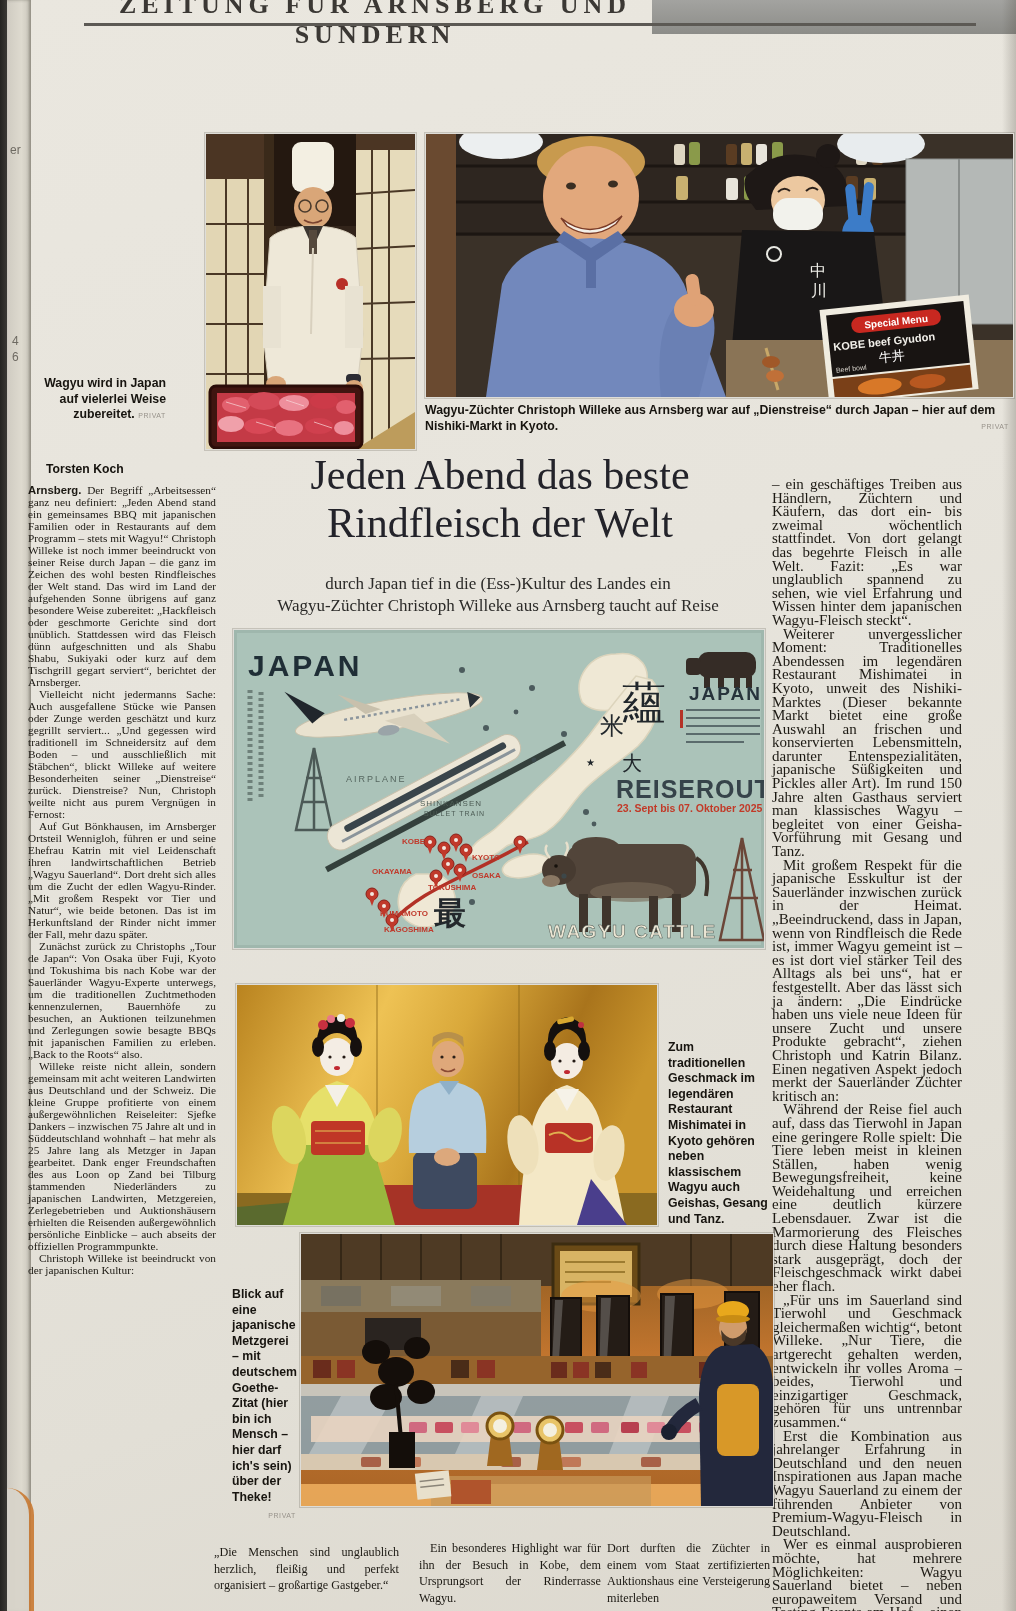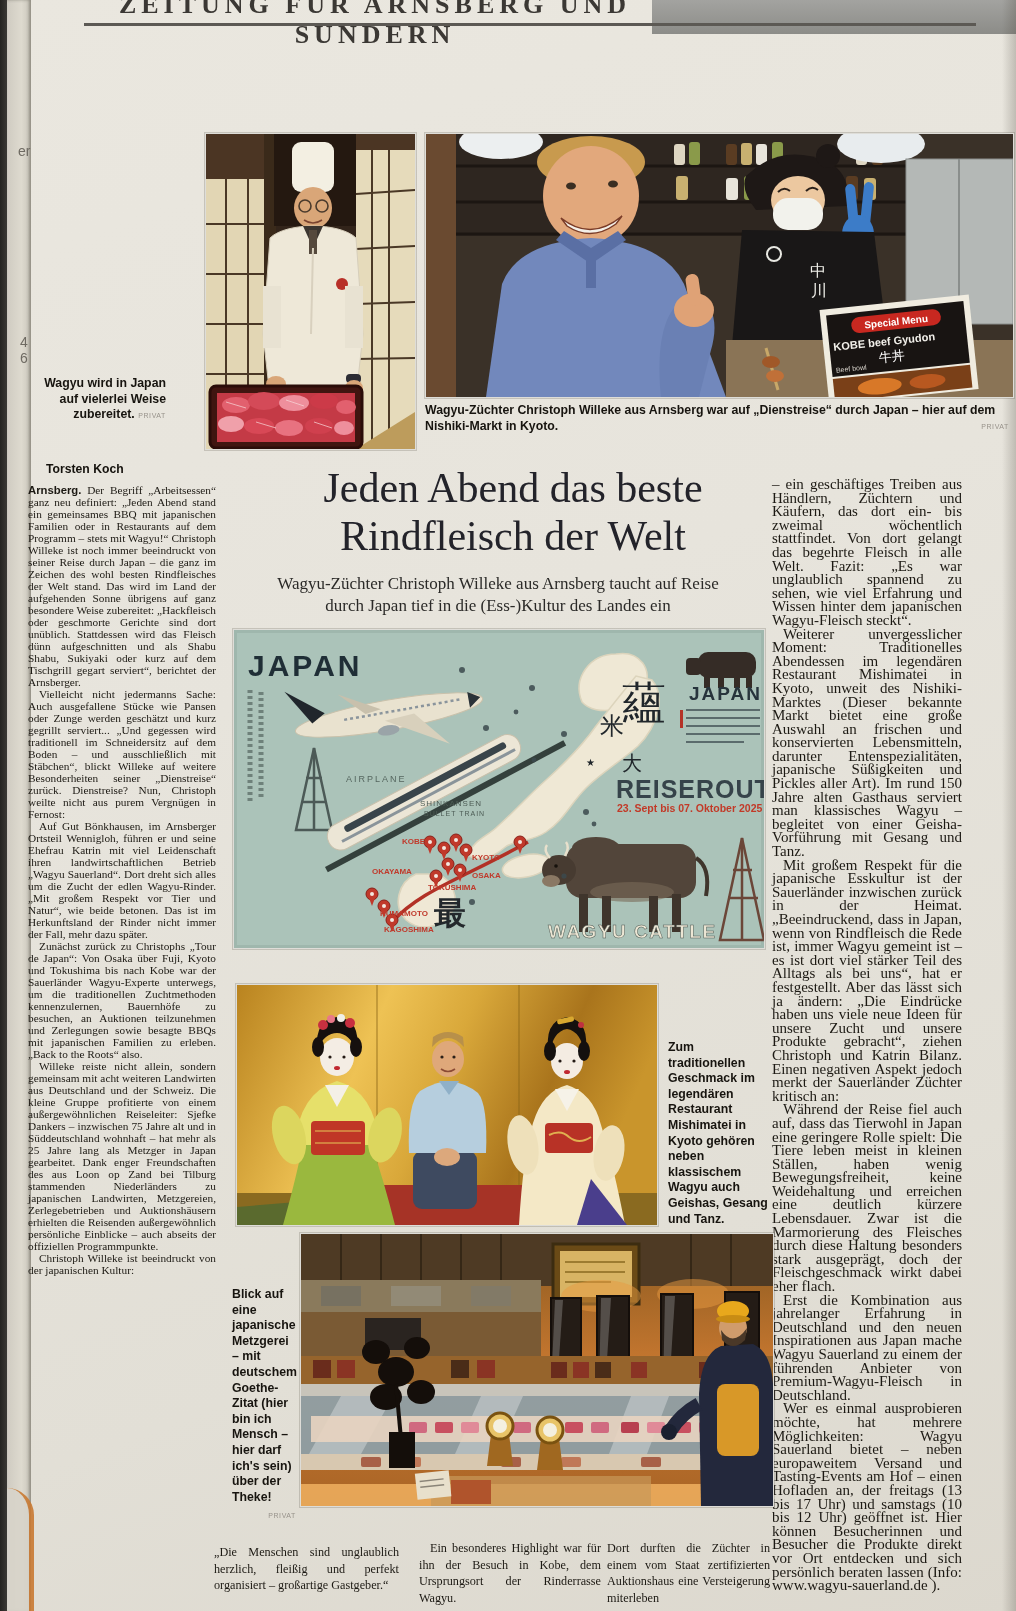--- a/index.html
+++ b/index.html
@@ -4,21 +4,21 @@
 <style>
   html,body{margin:0;padding:0;background:#8f8d89;}
   .page{position:relative;width:1016px;height:1611px;overflow:hidden;
         background:linear-gradient(160deg,#eae7df 0%,#e7e4dc 40%,#e2dfd6 75%,#dcd8ce 100%);
         font-family:"Liberation Serif",serif;}
   .abs{position:absolute;}
   
   .left-dark{left:0;top:0;width:7px;height:1611px;background:linear-gradient(90deg,#242320,#3b3935);}
   .page-sliver{left:7px;top:0;width:24px;height:1611px;background:linear-gradient(90deg,#cfcbc1,#dedacf 60%,#c9c5ba);
                box-shadow:inset -2px 0 3px rgba(90,85,75,.5);}
-  .edge-mark{font-family:"Liberation Sans",sans-serif;font-size:14px;color:#6e6a62;margin-left:8px;}
+  .edge-mark{font-family:"Liberation Sans",sans-serif;font-size:12px;color:#6e6a62;}
   .sliver-photo{left:7px;top:1488px;width:22px;height:123px;background:#d8d4ca;
                 border-right:5px solid #c97a33;border-top-right-radius:40px;opacity:.9;}
   .top-gray{left:652px;top:0;width:364px;height:34px;background:linear-gradient(180deg,#a3a3a0,#8c8c88);}
   .right-shade{left:1002px;top:0;width:14px;height:1611px;background:linear-gradient(90deg,rgba(0,0,0,0),rgba(70,65,55,.25));}
   .masthead{left:75px;top:-10px;width:600px;text-align:center;font-family:"Liberation Serif",serif;
             font-weight:700;font-size:26px;letter-spacing:5px;color:#3b3834;}
   .masthead-rule{left:84px;top:23px;width:892px;height:3px;background:#5c5954;}
 
   
   .ph{position:absolute;margin:0;border:1px solid rgba(248,246,240,.8);box-shadow:0 0 0 1px rgba(95,90,80,.25);background:#777;}
@@ -207,44 +207,45 @@
 
   <div class="abs cap" style="left:36px;top:376px;width:130px;text-align:right;">
     <span>Wagyu wird in Japan auf vielerlei Weise zubereitet.</span>
     <span class="credit">PRIVAT</span>
   </div>
   <div class="abs cap" style="left:425px;top:403px;width:588px;">
     <span>Wagyu-Züchter Christoph Willeke aus Arnsberg war auf „Dienstreise“ durch Japan – hier auf dem Nishiki-Markt in Kyoto.</span>
     <span class="credit abs" style="right:4px;bottom:0;">PRIVAT</span>
   </div>
 
-  <h1 class="abs headline" style="font-weight:400;margin:15px;">
+  <h1 class="abs headline" style="font-weight:400;margin:2px;">
     <span style="display:block;">Jeden Abend das beste</span>
     <span style="display:block;">Rindfleisch der Welt</span>
   </h1>
   <div class="abs subhead">
+    <span style="display:block;">durch Japan tief in die (Ess-)Kultur des Landes ein</span>
     <span style="display:block;">Wagyu-Züchter Christoph Willeke aus Arnsberg taucht auf Reise</span>
-    <span style="display:block;">durch Japan tief in die (Ess-)Kultur des Landes ein</span>
   </div>
 
   <div class="abs author" style="left:22px;top:462px;">Torsten Koch</div>
   <div class="abs bodytext col-left">
     <p class="first"><span class="lead-loc">Arnsberg.</span><span> Der Begriff „Arbeitsessen“ ganz neu definiert: „Jeden Abend stand ein gemeinsames BBQ mit japanischen Familien oder in Restaurants auf dem Programm – stets mit Wagyu!“ Christoph Willeke ist noch immer beeindruckt von seiner Reise durch Japan – die ganz im Zeichen des wohl besten Rindfleisches der Welt stand. Das wird im Land der aufgehenden Sonne übrigens auf ganz besondere Weise zubereitet: „Hackfleisch oder geschmorte Gerichte sind dort unüblich. Stattdessen wird das Fleisch dünn aufgeschnitten und als Shabu Shabu, Sukiyaki oder kurz auf dem Tischgrill gegart serviert“, berichtet der Arnsberger.</span></p>
     <p>Vielleicht nicht jedermanns Sache: Auch ausgefallene Stücke wie Pansen oder Zunge werden geschätzt und kurz gegrillt serviert... „Und gegessen wird traditionell im Schneidersitz auf dem Boden – und ausschließlich mit Stäbchen“, blickt Willeke auf weitere Besonderheiten seiner „Dienstreise“ zurück. Dienstreise? Nun, Christoph weilte nicht aus purem Vergnügen in Fernost:</p>
     <p>Auf Gut Bönkhausen, im Arnsberger Ortsteil Wennigloh, führen er und seine Ehefrau Katrin mit viel Leidenschaft ihren landwirtschaftlichen Betrieb „Wagyu Sauerland“. Dort dreht sich alles um die Zucht der edlen Wagyu-Rinder. „Mit großem Respekt vor Tier und Natur“, wie beide betonen. Das ist im Herkunftsland der Rinder nicht immer der Fall, mehr dazu später.</p>
     <p>Zunächst zurück zu Christophs „Tour de Japan“: Von Osaka über Fuji, Kyoto und Tokushima bis nach Kobe war der Sauerländer Wagyu-Experte unterwegs, um die traditionellen Zuchtmethoden kennenzulernen, Bauernhöfe zu besuchen, an Auktionen teilzunehmen und Zerlegungen sowie besagte BBQs mit japanischen Familien zu erleben. „Back to the Roots“ also.</p>
     <p>Willeke reiste nicht allein, sondern gemeinsam mit acht weiteren Landwirten aus Deutschland und der Schweiz. Die kleine Gruppe profitierte von einem außergewöhnlichen Reiseleiter: Sjefke Dankers – inzwischen 75 Jahre alt und in Süddeutschland wohnhaft – hat mehr als 25 Jahre lang als Metzger in Japan gearbeitet. Dank enger Freundschaften des aus Loon op Zand bei Tilburg stammenden Niederländers zu japanischen Landwirten, Metzgereien, Zerlegebetrieben und Auktionshäusern erhielten die Reisenden außergewöhnlich persönliche Einblicke – auch abseits der offiziellen Programmpunkte.</p>
     <p>Christoph Willeke ist beeindruckt von der japanischen Kultur:</p>
   </div>
 
   <div class="abs bodytext col-right">
     <p class="first">– ein geschäftiges Treiben aus Händlern, Züchtern und Käufern, das dort ein- bis zweimal wöchentlich stattfindet. Von dort gelangt das begehrte Fleisch in alle Welt. Fazit: „Es war unglaublich spannend zu sehen, wie viel Erfahrung und Wissen hinter dem japanischen Wagyu-Fleisch steckt“.</p>
     <p>Weiterer unvergesslicher Moment: Traditionelles Abendessen im legendären Restaurant Mishimatei in Kyoto, unweit des Nishiki-Marktes (Dieser bekannte Markt bietet eine große Auswahl an frischen und konservierten Lebensmitteln, darunter Entenspezialitäten, japanische Süßigkeiten und Pickles aller Art). Im rund 150 Jahre alten Gasthaus serviert man klassisches Wagyu – begleitet von einer Geisha-Vorführung mit Gesang und Tanz.</p>
     <p>Mit großem Respekt für die japanische Esskultur ist der Sauerländer inzwischen zurück in der Heimat. „Beeindruckend, dass in Japan, wenn von Rindfleisch die Rede ist, immer Wagyu gemeint ist – es ist dort viel stärker Teil des Alltags als bei uns“, hat er festgestellt. Aber das lässt sich ja ändern: „Die Eindrücke haben uns viele neue Ideen für unsere Zucht und unsere Produkte gebracht“, ziehen Christoph und Katrin Bilanz. Einen negativen Aspekt jedoch merkt der Sauerländer Züchter kritisch an:</p>
     <p>Während der Reise fiel auch auf, dass das Tierwohl in Japan eine geringere Rolle spielt: Die Tiere leben meist in kleinen Ställen, haben wenig Bewegungsfreiheit, keine Weidehaltung und erreichen eine deutlich kürzere Lebensdauer. Zwar ist die Marmorierung des Fleisches durch diese Haltung besonders stark ausgeprägt, doch der Fleischgeschmack wirkt dabei eher flach.</p>
+    <p>„Für uns im Sauerland sind Tierwohl und Geschmack gleichermaßen wichtig“, betont Willeke. „Nur Tiere, die artgerecht gehalten werden, entwickeln ihr volles Aroma – beides, Tierwohl und einzigartiger Geschmack, gehören für uns untrennbar zusammen.“</p>
     <p>Erst die Kombination aus jahrelanger Erfahrung in Deutschland und den neuen Inspirationen aus Japan mache Wagyu Sauerland zu einem der führenden Anbieter von Premium-Wagyu-Fleisch in Deutschland.</p>
     <p>Wer es einmal ausprobieren möchte, hat mehrere Möglichkeiten: Wagyu Sauerland bietet – neben europaweitem Versand und Tasting-Events am Hof – einen Hofladen an, der freitags (13 bis 17 Uhr) und samstags (10 bis 12 Uhr) geöffnet ist. Hier können Besucherinnen und Besucher die Produkte direkt vor Ort entdecken und sich persönlich beraten lassen (Info: www.wagyu-sauerland.de ).</p>
   </div>
 
   <figure class="ph" style="left:233px;top:629px;width:530px;height:318px;">
     <svg viewBox="0 0 530 318">
       <defs>
         <g id="pin">
           <circle r="6" fill="#c0392b" stroke="#8a2018" stroke-width="1"></circle>
           <polygon points="-3,4 3,4 0,12" fill="#c0392b"></polygon>

